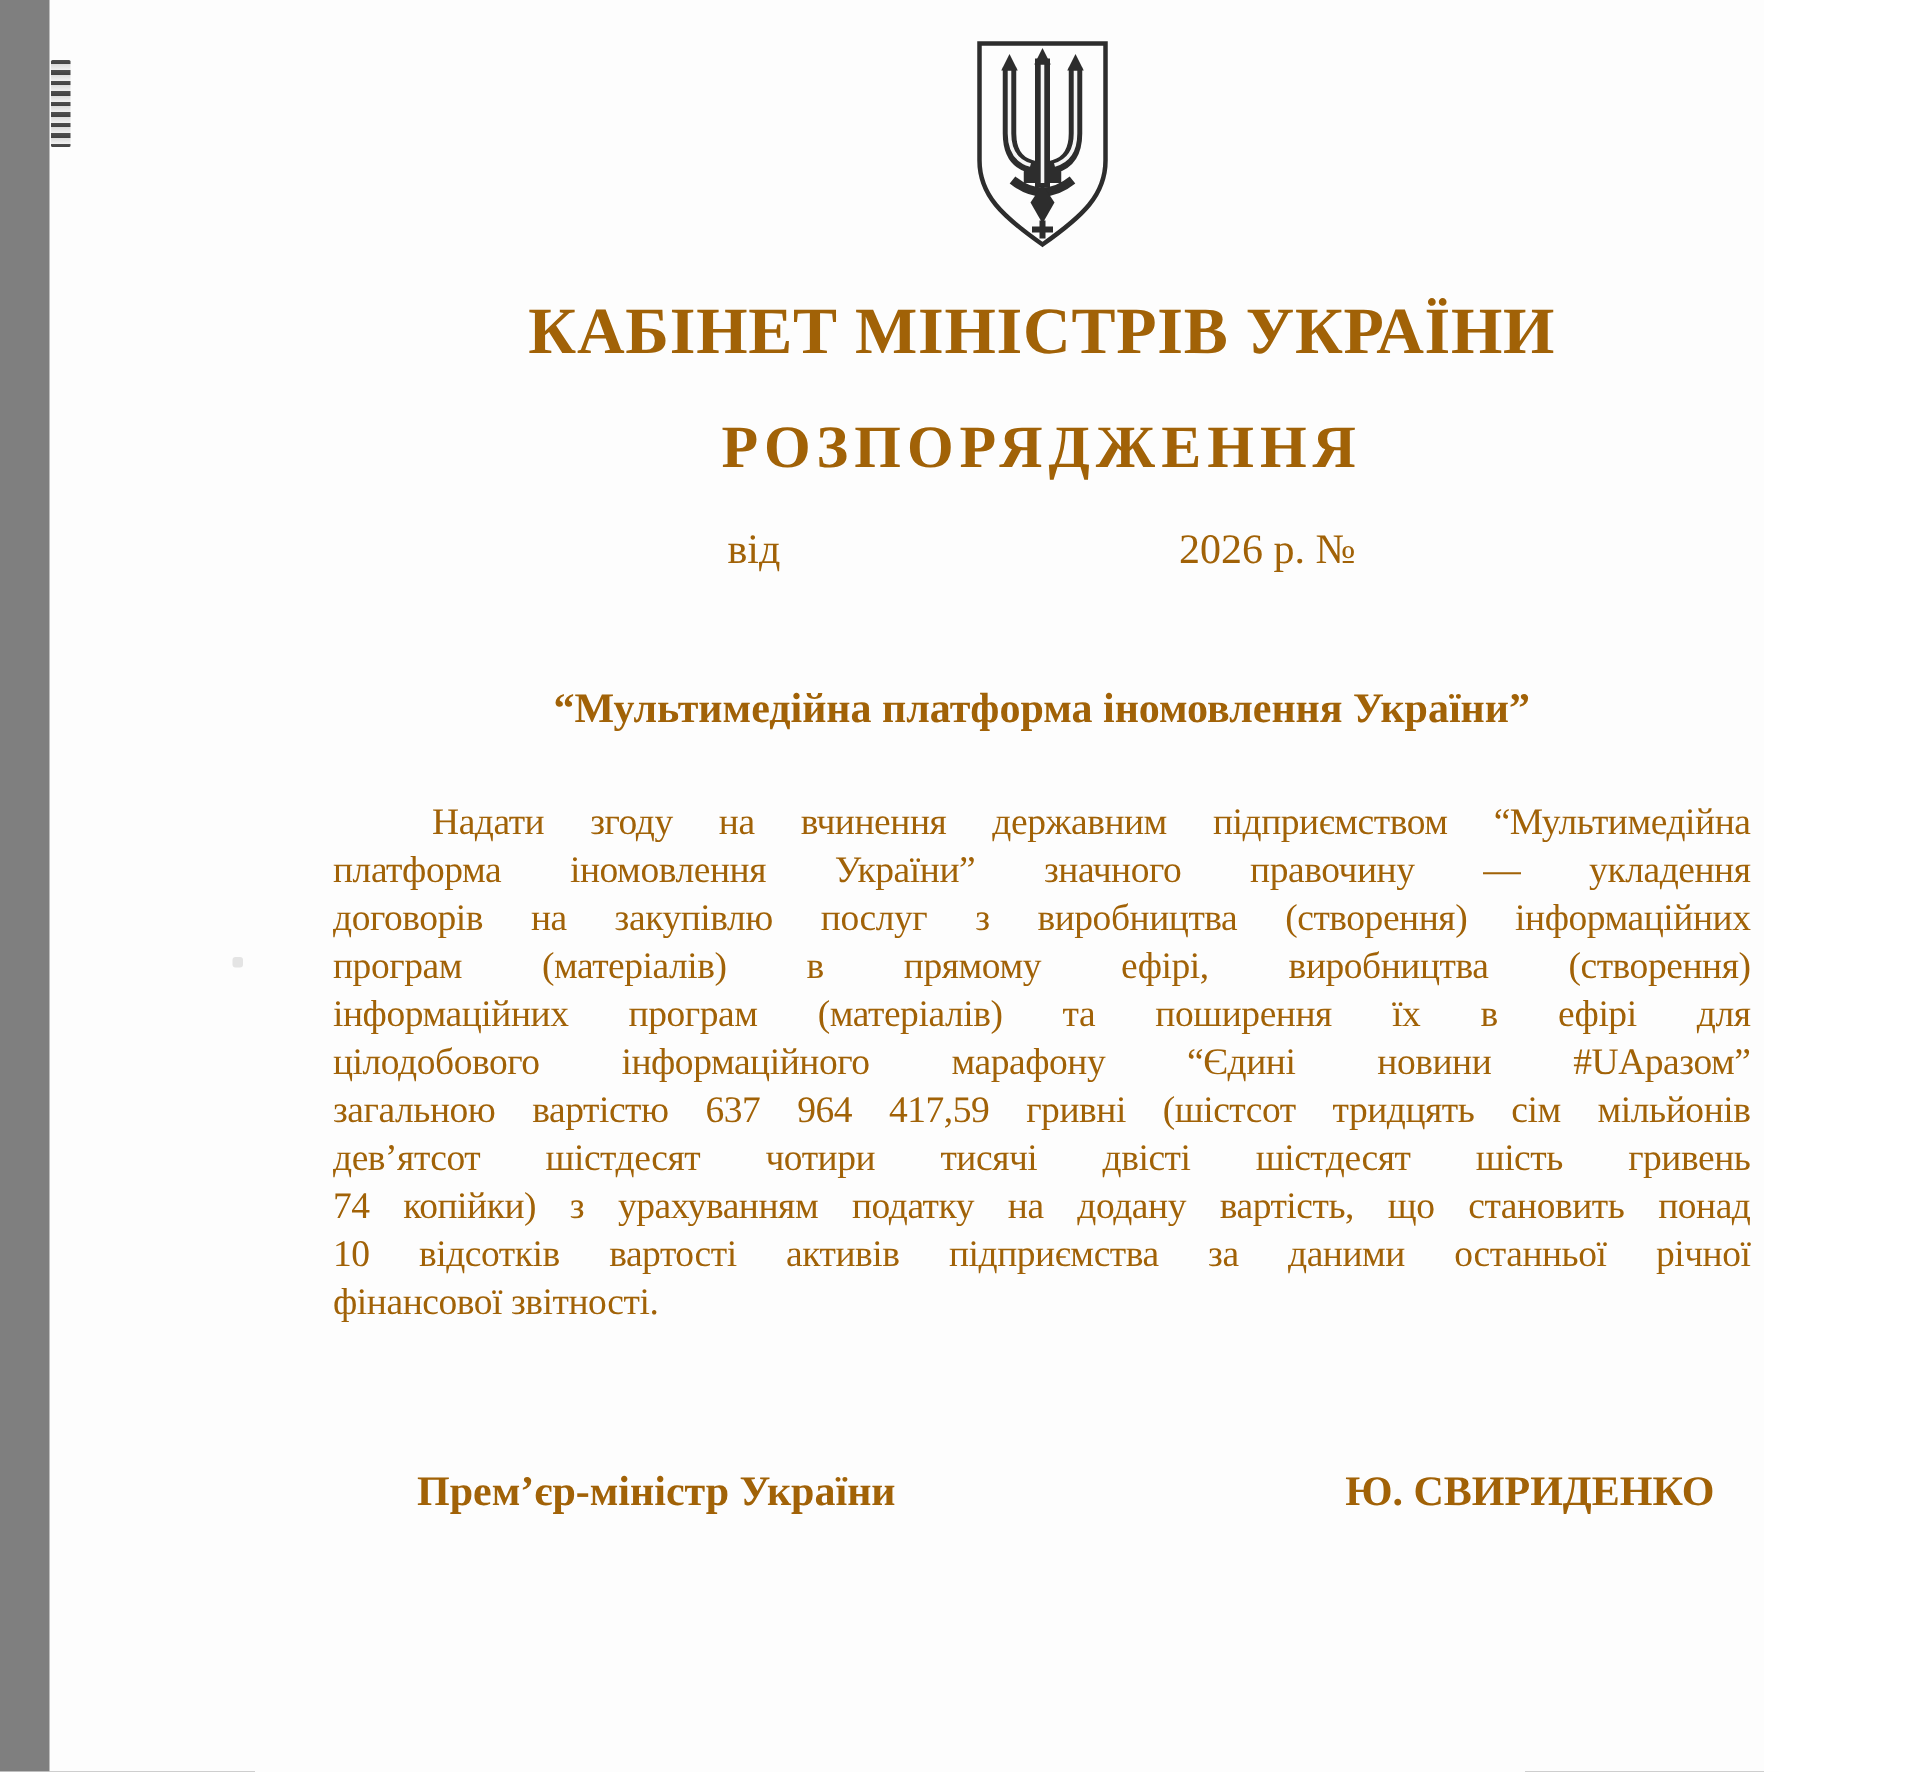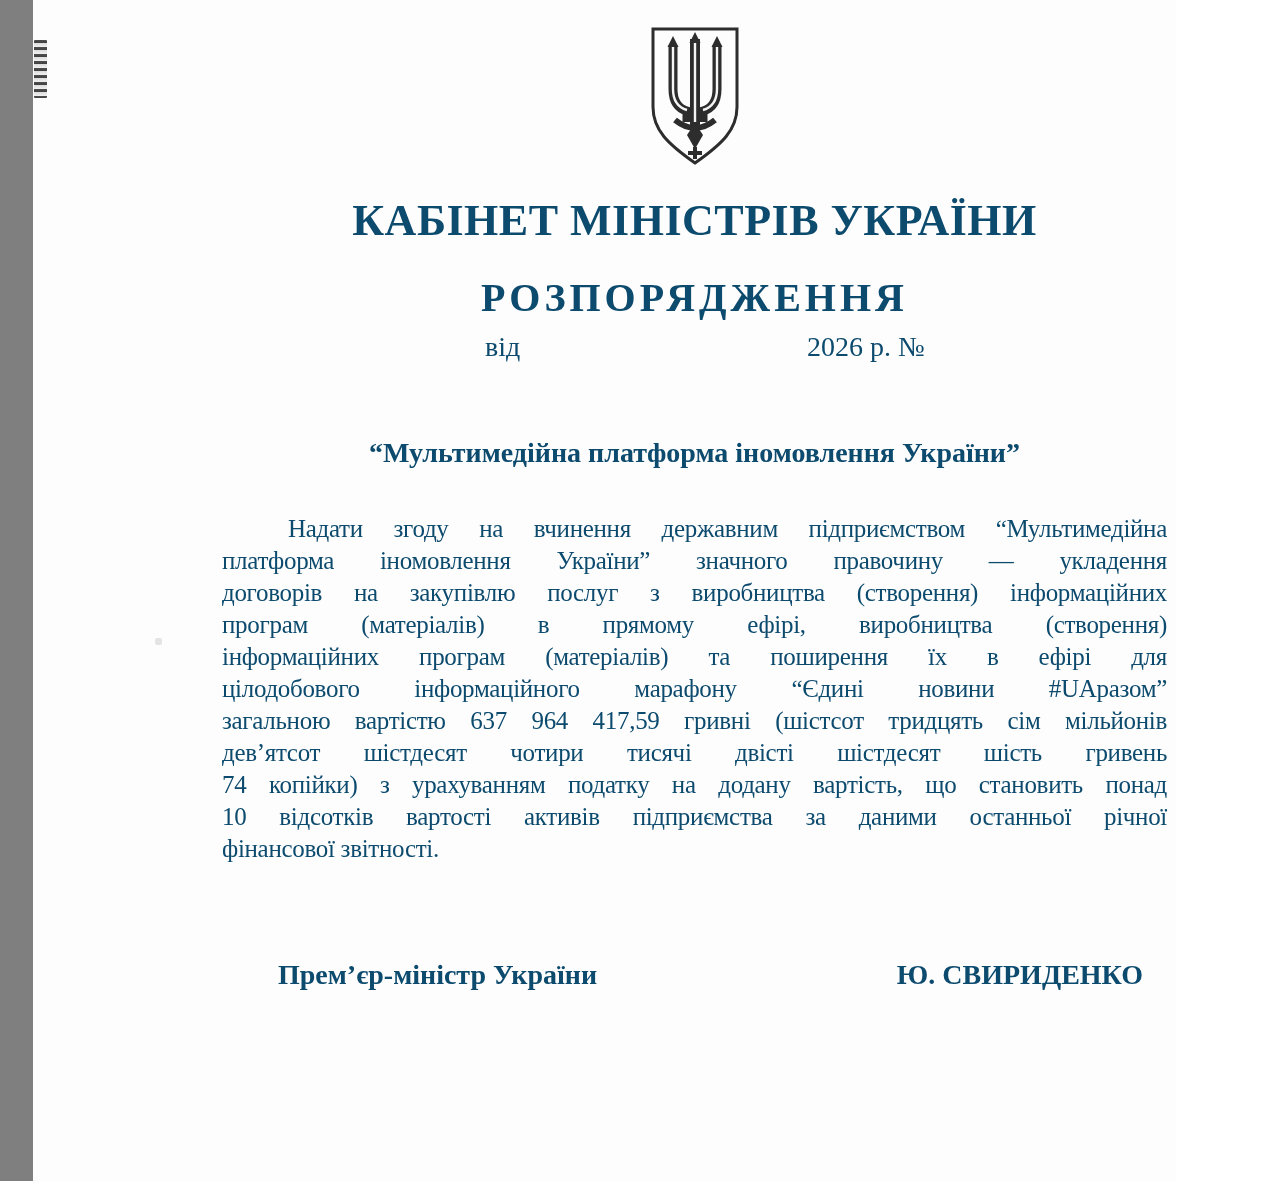--- a/index.html
+++ b/index.html
@@ -3,21 +3,21 @@
 <meta charset="utf-8">
 <style>
   html, body { margin: 0; padding: 0; }
   .stage {
     position: relative;
     width: 1176px;
     height: 1181px;
     background: #7f7f7f;
     overflow: hidden;
     font-family: "Liberation Serif", "DejaVu Serif", serif;
-    color: #0c4a6e;
+    color: #a16207;
   }
   .paper {
     position: absolute;
     left: 33px;
     top: 0;
     width: 1215px;
     height: 1181px;
     background: #fdfdfd;
   }
   
@@ -67,26 +67,26 @@
   .doc-type {
     margin: 36px 0 0 0;
     text-align: center;
     font-size: 40px;
     font-weight: bold;
     letter-spacing: 4px;
     line-height: 34px;
   }
   .date-row {
     position: relative;
-    margin-top: 16px;
+    margin-top: 36px;
     height: 36px;
     font-size: 28px;
   }
   .date-from { position: absolute; left: 263px; top: 0; }
-  .date-num  { position: absolute; left: 585px; top: 0; }
+  .date-num  { position: absolute; left: 564px; top: 0; }
   .city {
     margin-top: 48px;
     text-align: center;
     font-size: 28px;
     line-height: 34px;
   }
   .doc-title {
     margin-top: 66px;
     text-align: center;
     font-size: 28px;

